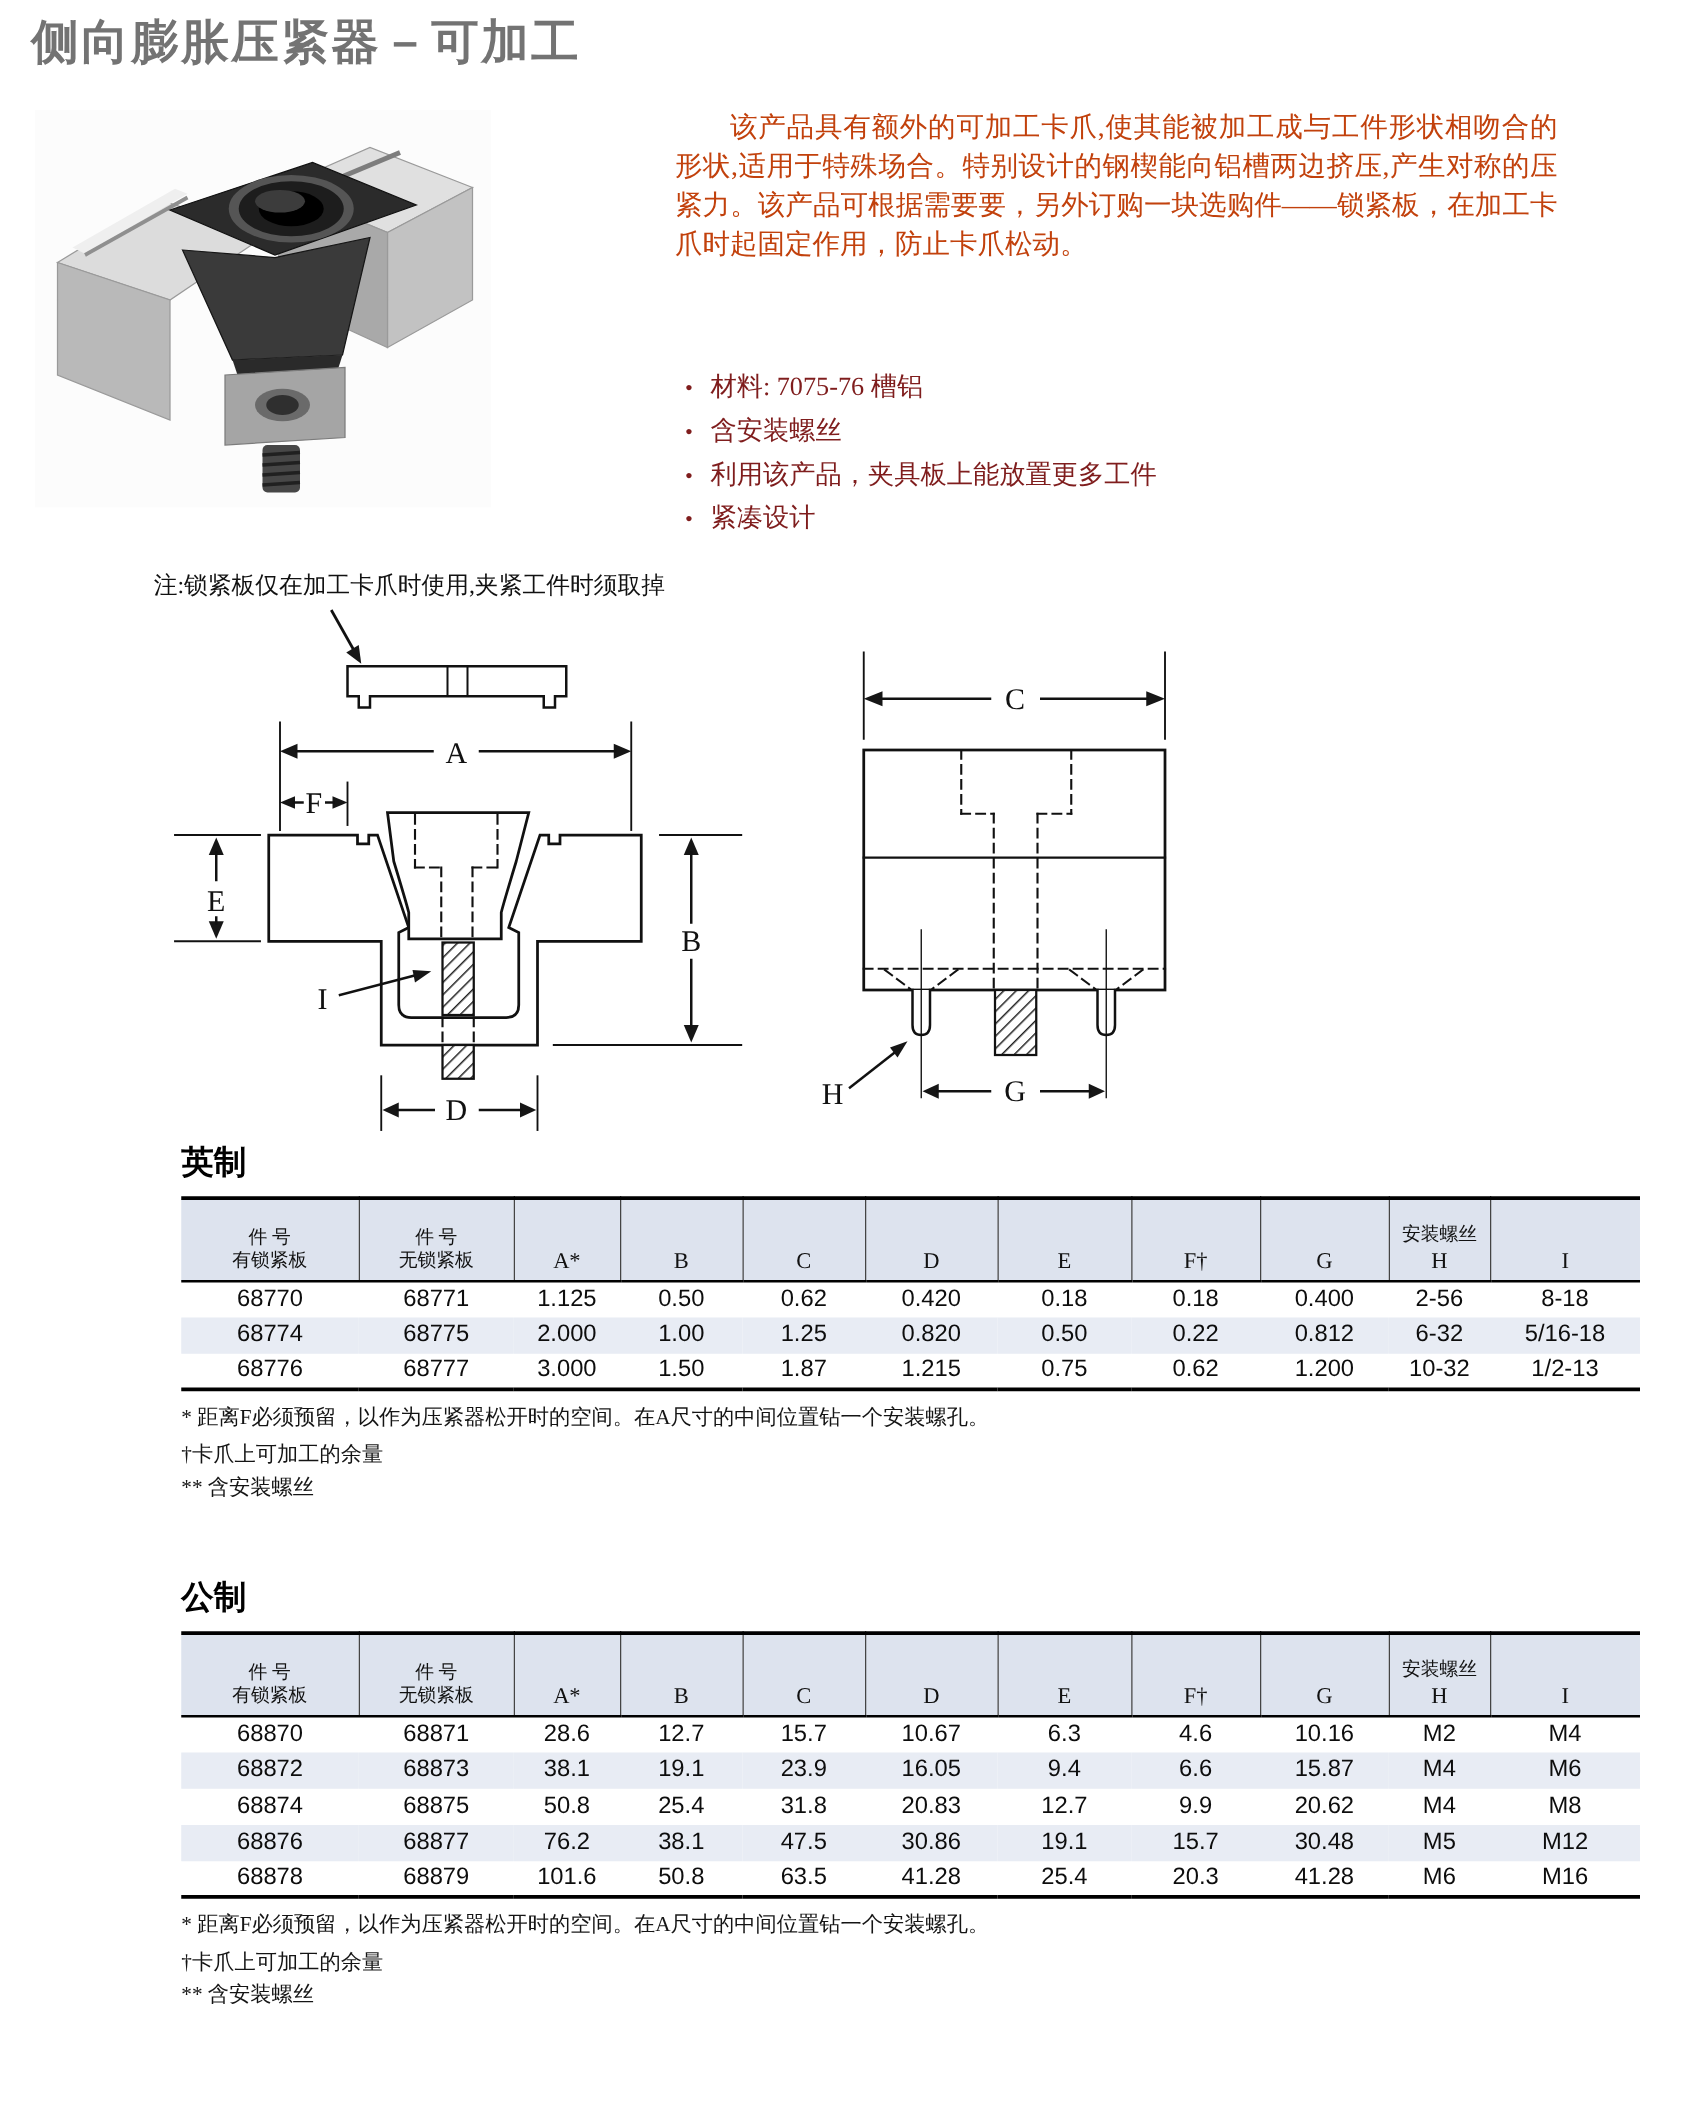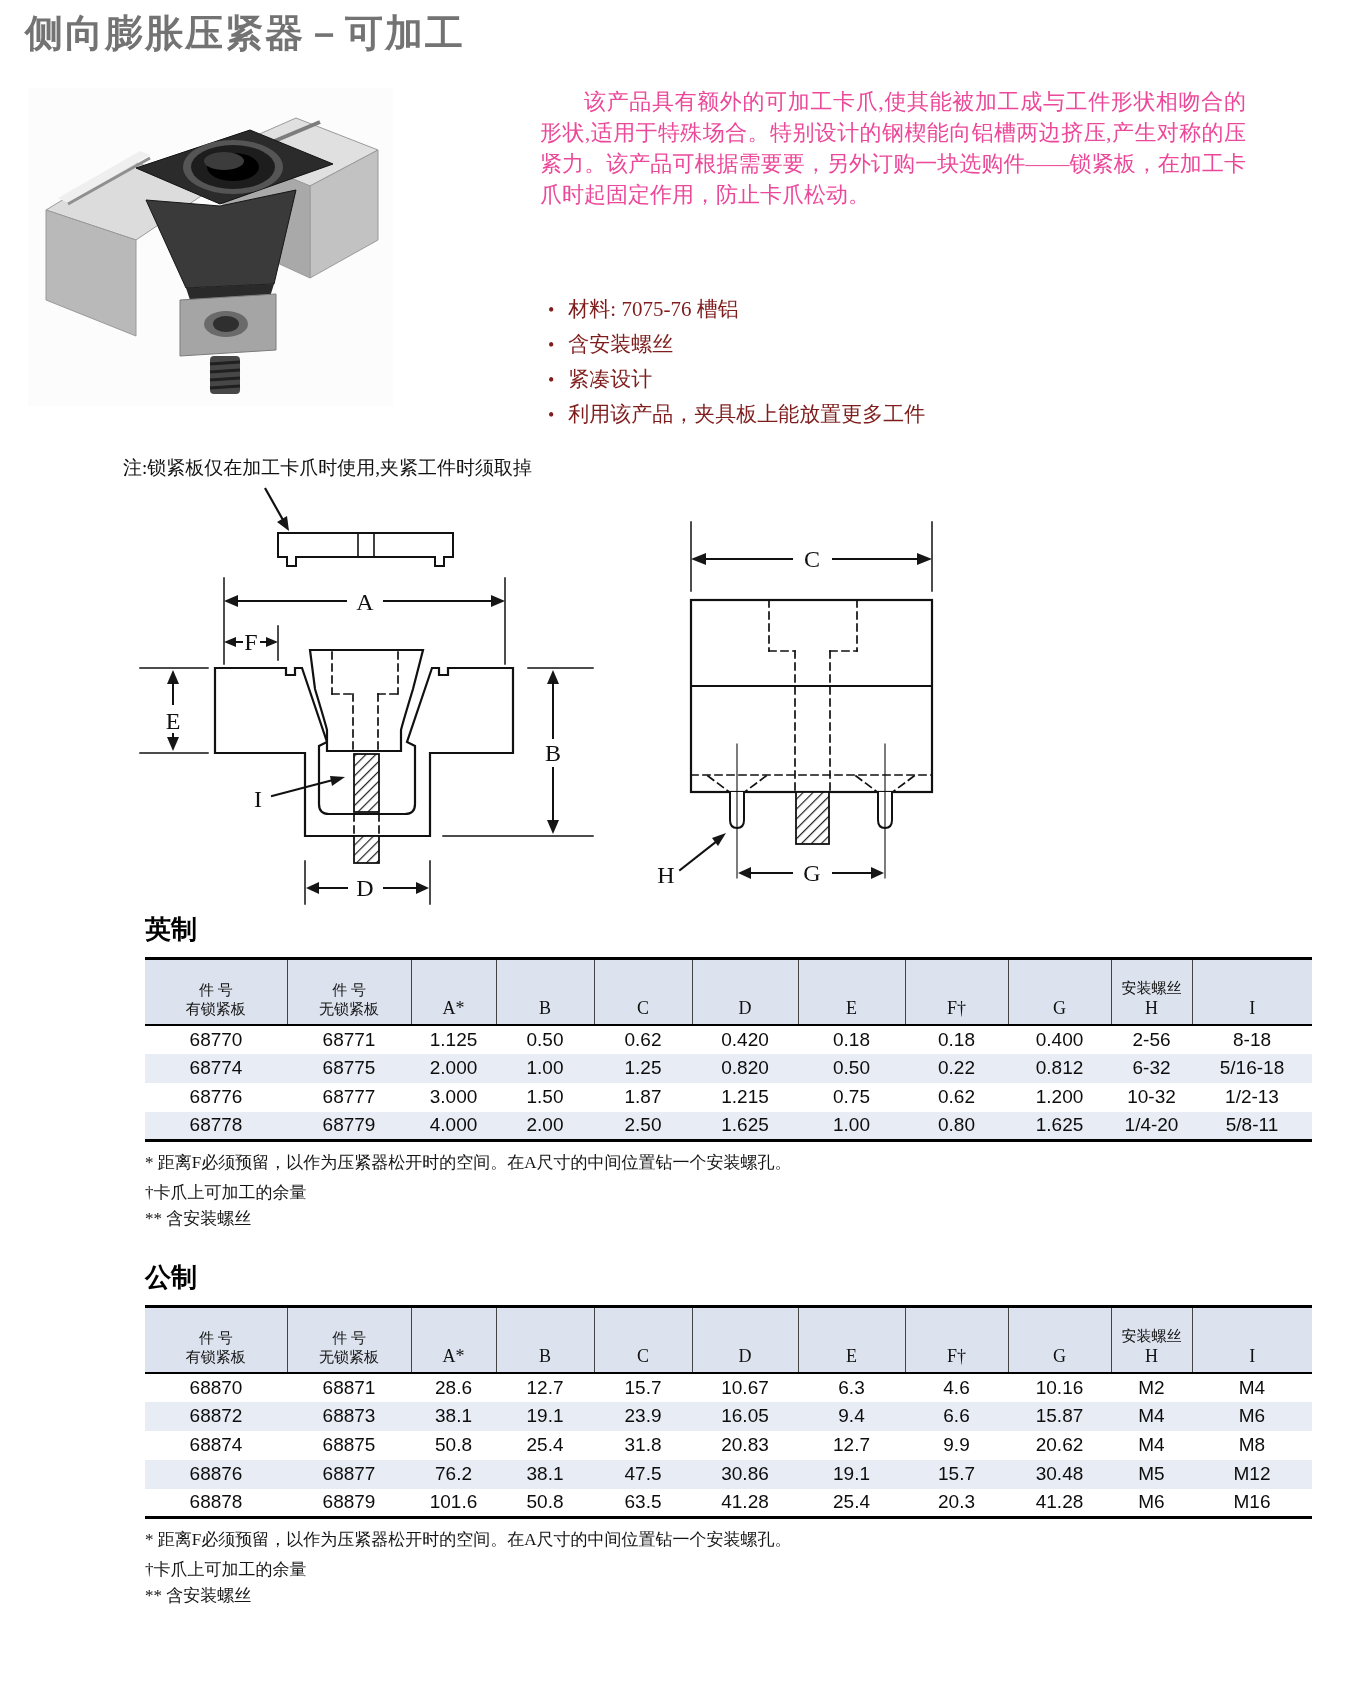--- a/index.html
+++ b/index.html
@@ -14,21 +14,21 @@
     font-family:"Liberation Serif","DejaVu Serif",serif;color:#111;
   }
   .page-title{
     position:absolute;left:25px;top:8px;
     font-family:"Liberation Sans","DejaVu Sans",sans-serif;
     font-size:38px;font-weight:bold;letter-spacing:2px;color:#737373;
   }
   .photo{position:absolute;left:28px;top:88px;width:365px;height:318px;}
   .desc{
     position:absolute;left:540px;top:86px;width:706px;
-    font-size:22px;line-height:31px;text-align:justify;text-indent:2em;color:#ec4899;
+    font-size:22px;line-height:31px;text-align:justify;text-indent:2em;color:#c2410c;
   }
   .bullets{
     position:absolute;left:548px;top:292px;width:700px;list-style:none;
     font-size:21px;line-height:34px;color:#7f1d1d;
   }
   .bullets li::before{content:"•";margin-right:14px;font-size:18px;}
   .drawing{position:absolute;left:40px;top:446px;width:1010px;height:462px;}
   svg text{fill:#111;}
   .dim{font-size:24px;font-family:"Liberation Serif","DejaVu Serif",serif;}
   .note-t{font-size:19px;}
@@ -98,22 +98,22 @@
     <line x1="182" y1="292" x2="212" y2="290" stroke="#202020" stroke-width="3"></line>
     <line x1="182" y1="300" x2="212" y2="298" stroke="#202020" stroke-width="3"></line>
   </svg>
 </div>
 
 <p class="desc">该产品具有额外的可加工卡爪,使其能被加工成与工件形状相吻合的形状,适用于特殊场合。特别设计的钢楔能向铝槽两边挤压,产生对称的压紧力。该产品可根据需要要，另外订购一块选购件——锁紧板，在加工卡爪时起固定作用，防止卡爪松动。</p>
 
 <ul class="bullets">
   <li><span>材料: 7075-76 槽铝</span></li>
   <li><span>含安装螺丝</span></li>
+  <li><span>利用该产品，夹具板上能放置更多工件</span></li>
   <li><span>紧凑设计</span></li>
-  <li><span>利用该产品，夹具板上能放置更多工件</span></li>
 </ul>
 
 <div class="drawing">
 <svg width="1010" height="462" viewBox="0 0 1010 462">
   <defs>
     <pattern id="hatch" width="7" height="7" patternUnits="userSpaceOnUse" patternTransform="rotate(45)">
       <rect width="7" height="7" fill="#ffffff"></rect>
       <line x1="0" y1="0" x2="0" y2="7" stroke="#222" stroke-width="2.4"></line>
     </pattern>
   </defs>
@@ -329,33 +329,20 @@
           <td>3.000</td>
           <td>1.50</td>
           <td>1.87</td>
           <td>1.215</td>
           <td>0.75</td>
           <td>0.62</td>
           <td>1.200</td>
           <td>10-32</td>
           <td>1/2-13</td>
         </tr>
-        <tr>
-          <td>68778</td>
-          <td>68779</td>
-          <td>4.000</td>
-          <td>2.00</td>
-          <td>2.50</td>
-          <td>1.625</td>
-          <td>1.00</td>
-          <td>0.80</td>
-          <td>1.625</td>
-          <td>1/4-20</td>
-          <td>5/8-11</td>
-        </tr>
       </tbody>
   </table>
   <div class="footnotes">
     <p>* 距离F必须预留，以作为压紧器松开时的空间。在A尺寸的中间位置钻一个安装螺孔。</p>
     <p>†卡爪上可加工的余量</p>
     <p>** 含安装螺丝</p>
   </div>
 </section>
 
 <section class="tbl-section" id="metric-section">

